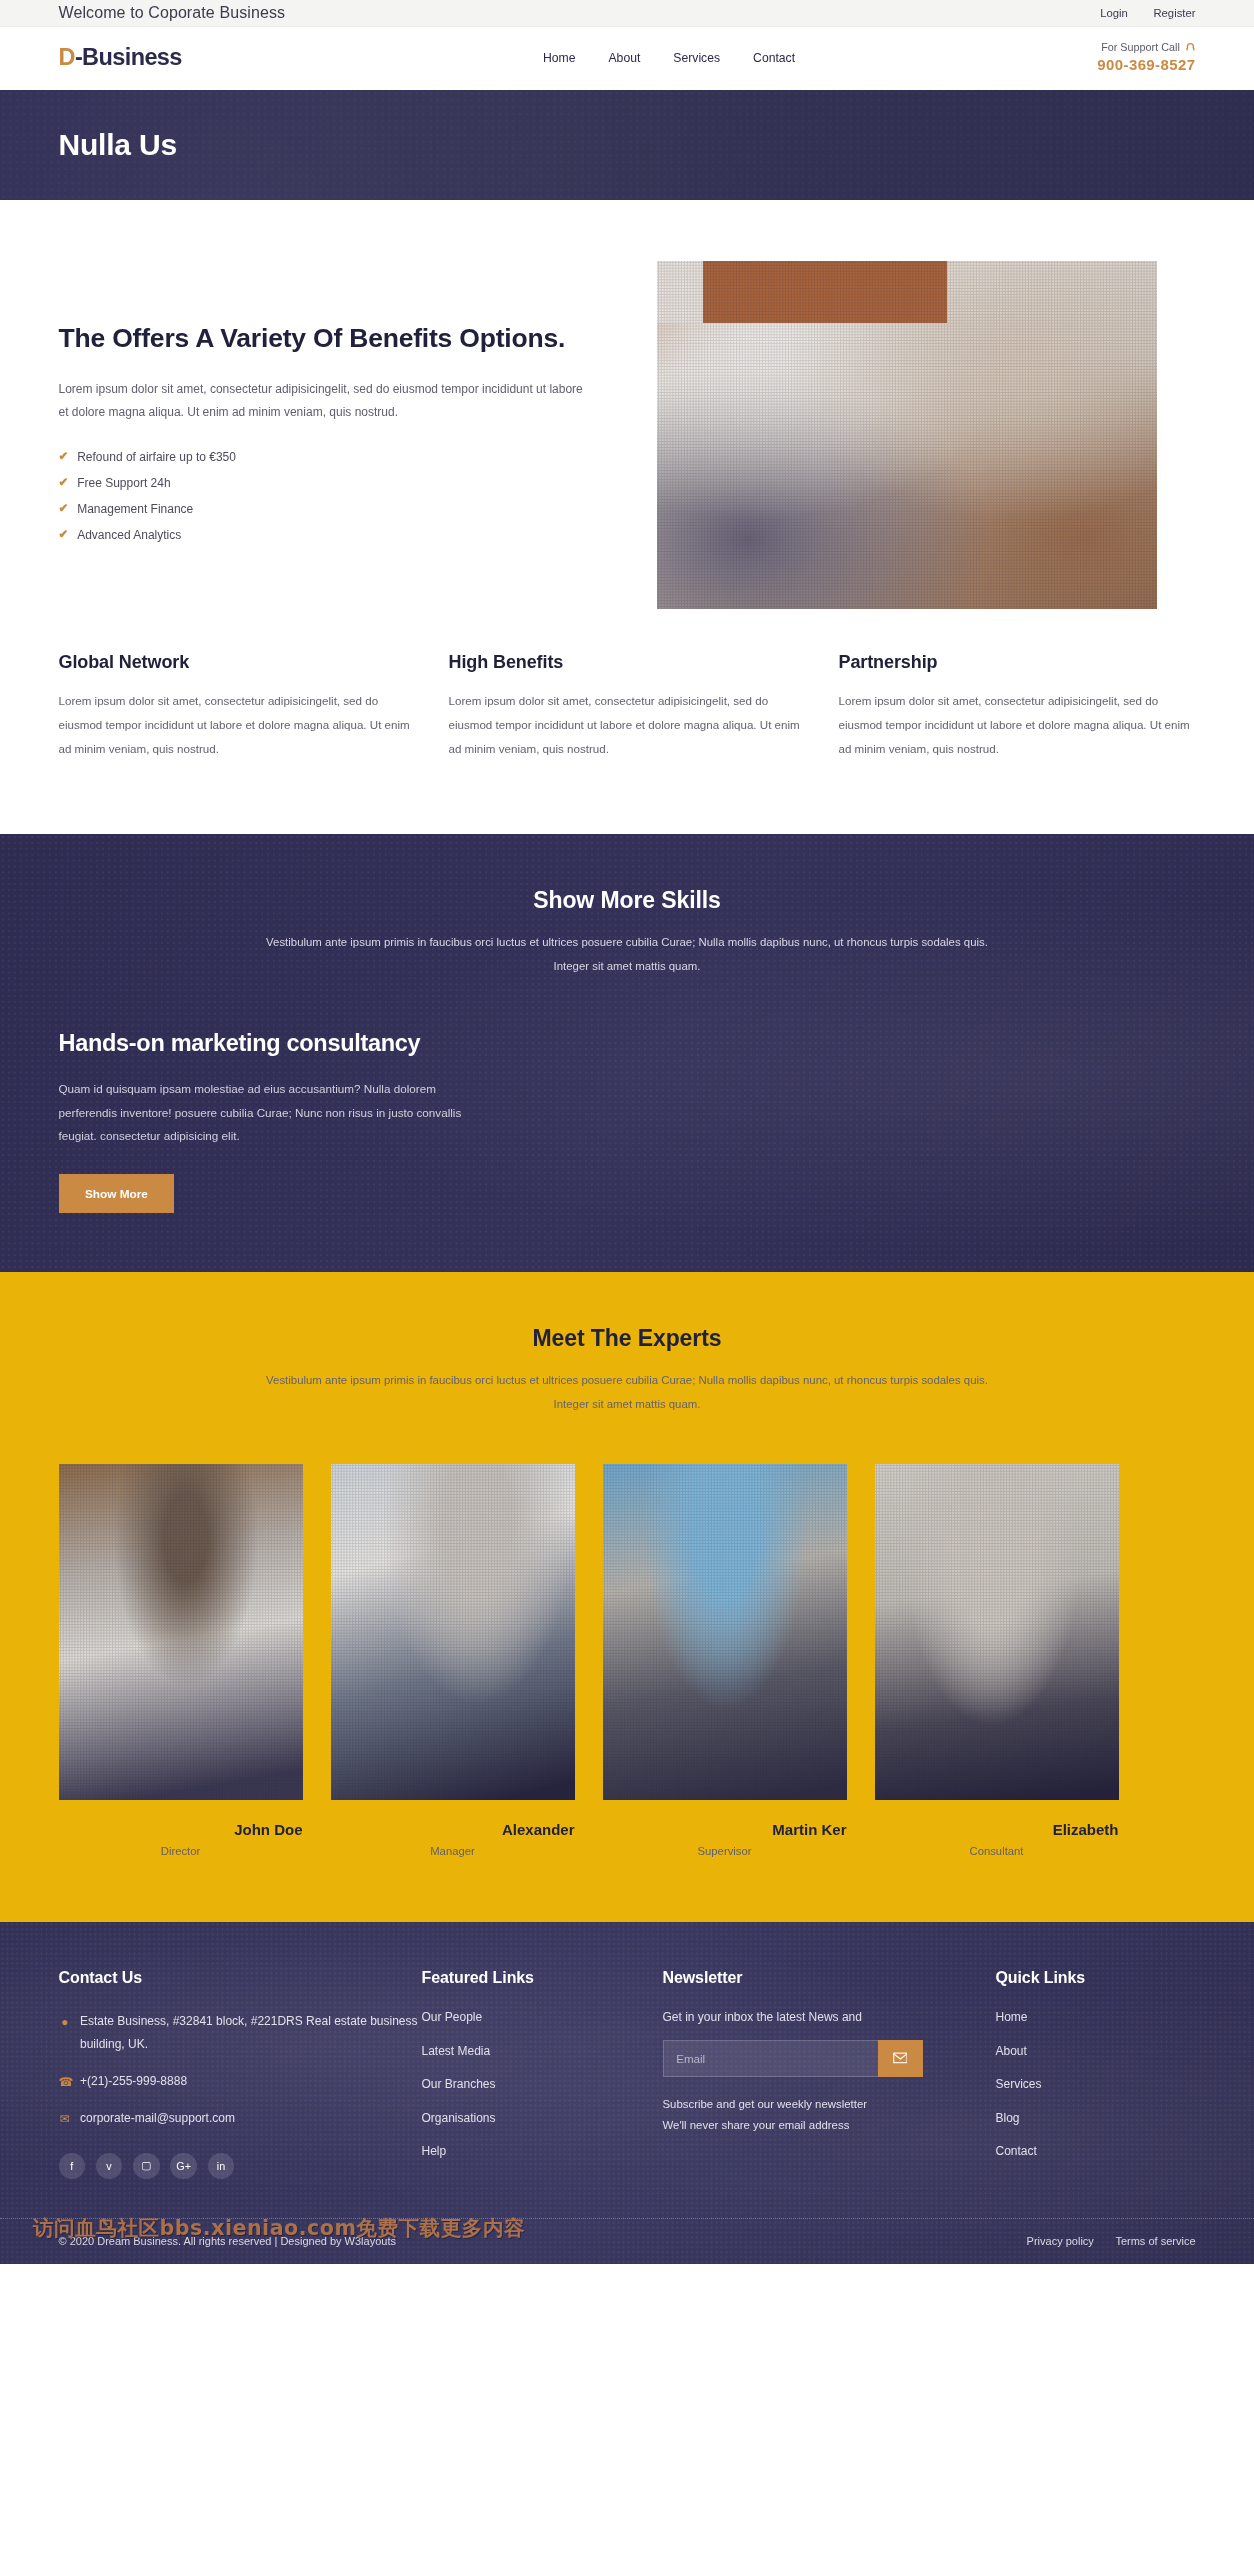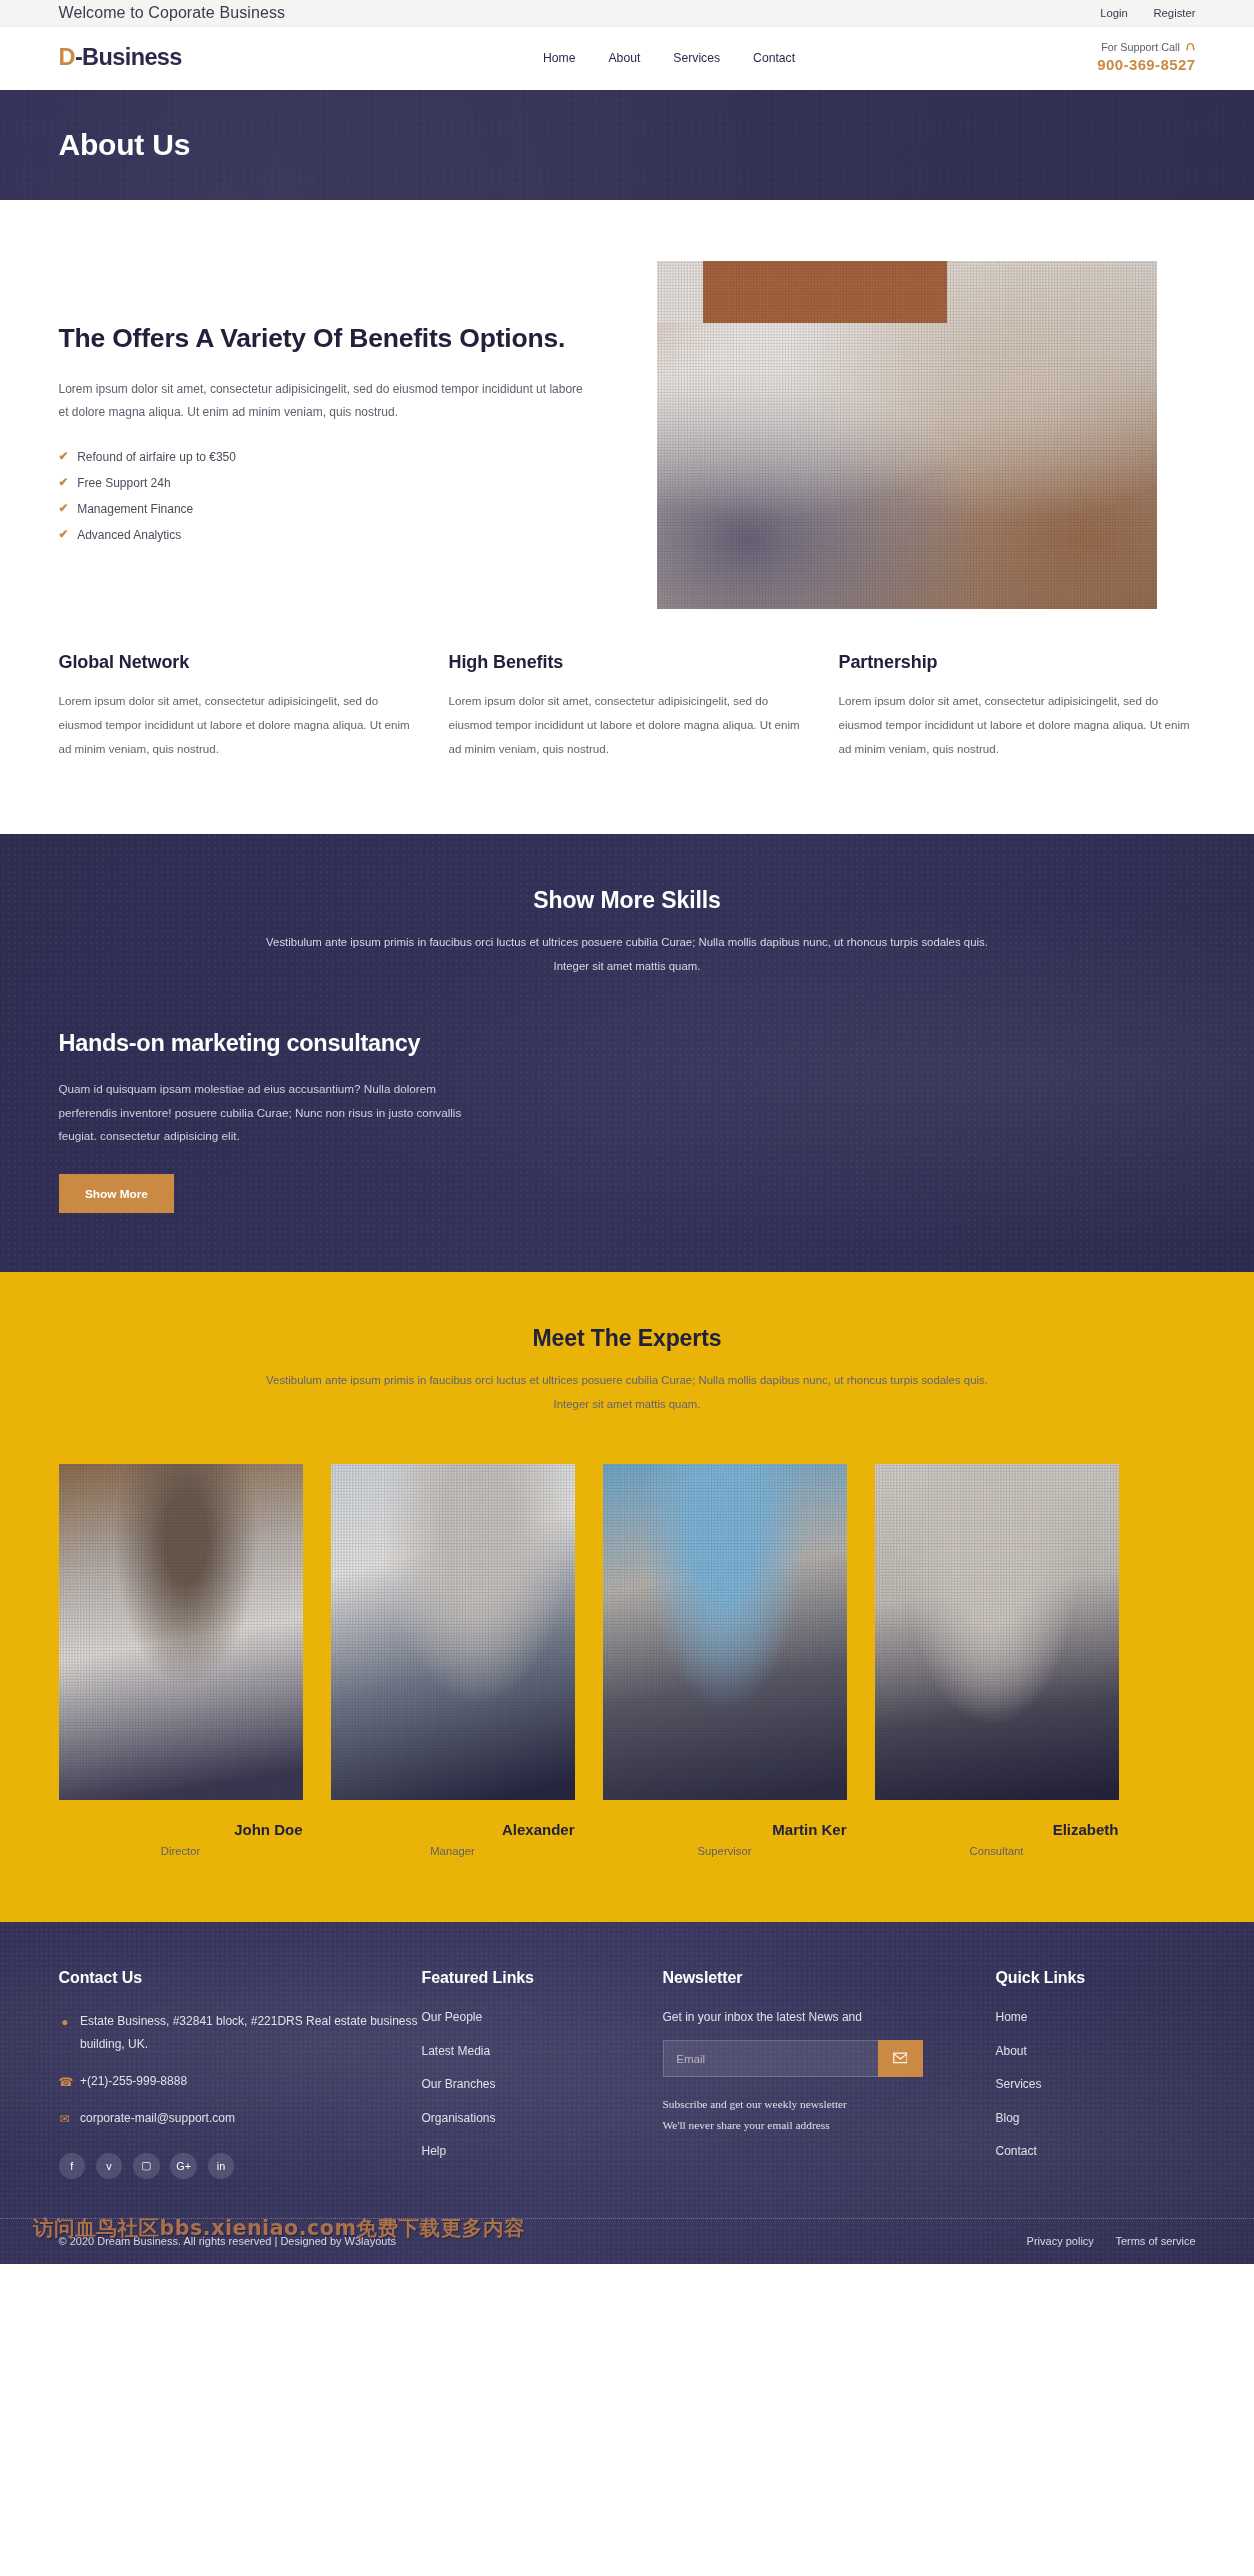--- a/index.html
+++ b/index.html
@@ -181,21 +181,21 @@
   .flinks a { display:block; color:#e2e0ea; font-size:12px; text-decoration:none; margin-bottom:19.6px;}
   .news-text { color:#e2e0ea; font-size:12px; margin-bottom:15.7px;}
   .news-form { display:flex; width:260px; height:37px; }
   .news-form input {
     flex:1; background:rgba(255,255,255,.09); border:1px solid rgba(255,255,255,.18);
     border-right:none; color:#fff; font-size:11.6px; padding:0 12.7px;
     font-family:"Liberation Sans", sans-serif; outline:none;
   }
   .news-form input::placeholder { color:#b9b6c6; }
   .news-btn { width:45px; background:#cb8a43; border:none; color:#fff; font-size:13.7px; cursor:pointer; display:flex; align-items:center; justify-content:center;}
-  .news-note { color:#e2e0ea; font-size:11.4px; line-height:1.85; margin-top:17.6px;font-family:Liberation Serif, serif;}
+  .news-note { color:#e2e0ea; font-size:11.4px; line-height:1.85; margin-top:17.6px;}
 
   .fbottom {
     margin-top:39px; padding:15.7px 0 17.6px;
     border-top:1px dotted rgba(255,255,255,.28);
     position:relative; z-index:2;
   }
   .fbottom .wrap { display:flex; justify-content:space-between; align-items:center;}
   .copy { color:#dbd9e4; font-size:11px; }
   .legal { display:flex; gap:21.6px; }
   .legal a { color:#dbd9e4; font-size:11px; text-decoration:none;}
@@ -242,21 +242,21 @@
           <rect x="18" y="13" width="3" height="6" rx="1.3" fill="#cb8a43"></rect>
         </svg>
       </div>
       <div class="support-num">900-369-8527</div>
     </div>
   </div>
 </div>
 
 <div class="hero">
   <div class="wrap">
-    <h1>About Us</h1>
+    <h1>Nulla Us</h1>
   </div>
 </div>
 
 <section class="offers">
   <div class="wrap">
     <div class="offers-left">
       <h2>The Offers A Variety Of Benefits Options.</h2>
       <p class="lead">Lorem ipsum dolor sit amet, consectetur adipisicingelit, sed do eiusmod tempor incididunt ut labore et dolore magna aliqua. Ut enim ad minim veniam, quis nostrud.</p>
       <ul class="checklist">
         <li>

